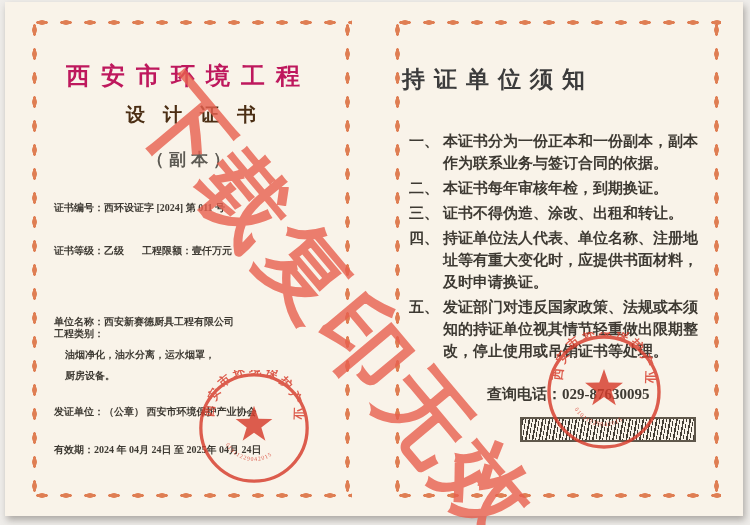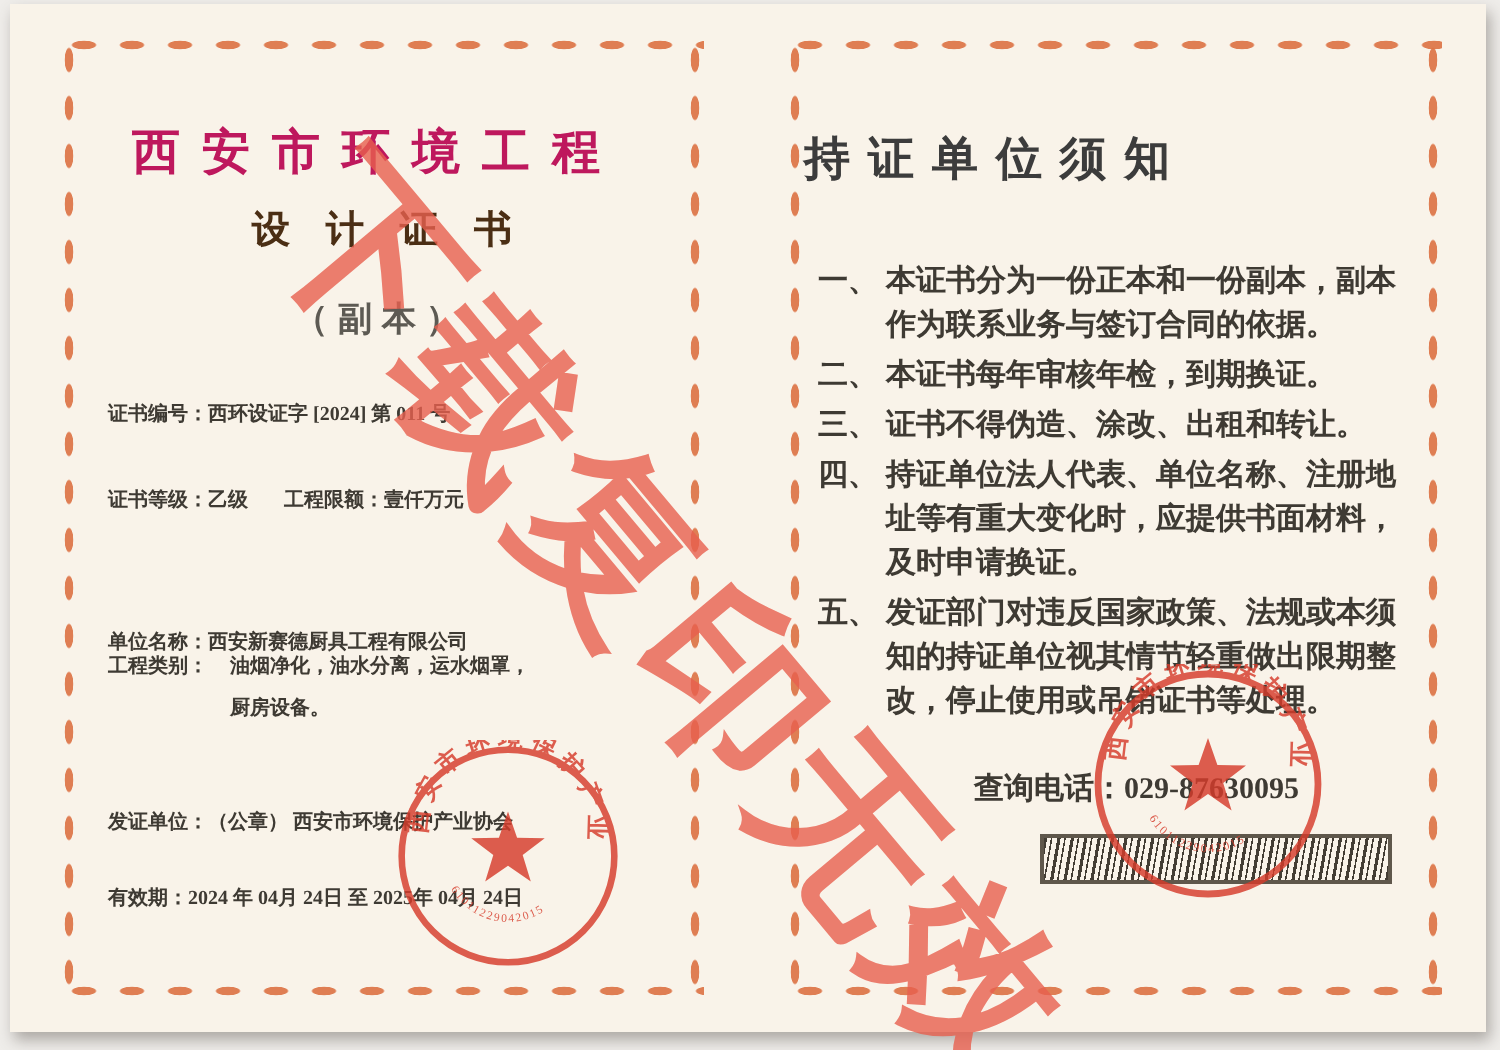--- a/index.html
+++ b/index.html
@@ -47,21 +47,21 @@
     font-size:17px;letter-spacing:5px;color:#5d5a53;font-weight:600;
   }
   .row{
     position:absolute;left:24px;right:8px;
     font-size:10px;font-weight:700;color:#3e3a33;line-height:21px;
     white-space:nowrap;
   }
   .row-cert{top:179px;}
   .row-grade{top:222px;}
   .row-company{top:268px;margin-top:25px;}
-  .row-category{top:305px;display:flex;white-space:normal;}
+  .row-category{top:305px;display:flex;white-space:normal;flex-direction:column;}
   .row-issuer{top:383px;}
   .row-validity{top:421px;}
   .gap{display:inline-block;width:18px;}
   .cat-label{flex:0 0 auto;}
   .cat-val{flex:1;margin-left:11px;}
 
   .n-title{
     position:absolute;left:0;right:0;top:46px;text-align:left;
     font-size:23px;font-weight:700;letter-spacing:9px;text-indent:9px;
     color:#3c3c3c;

